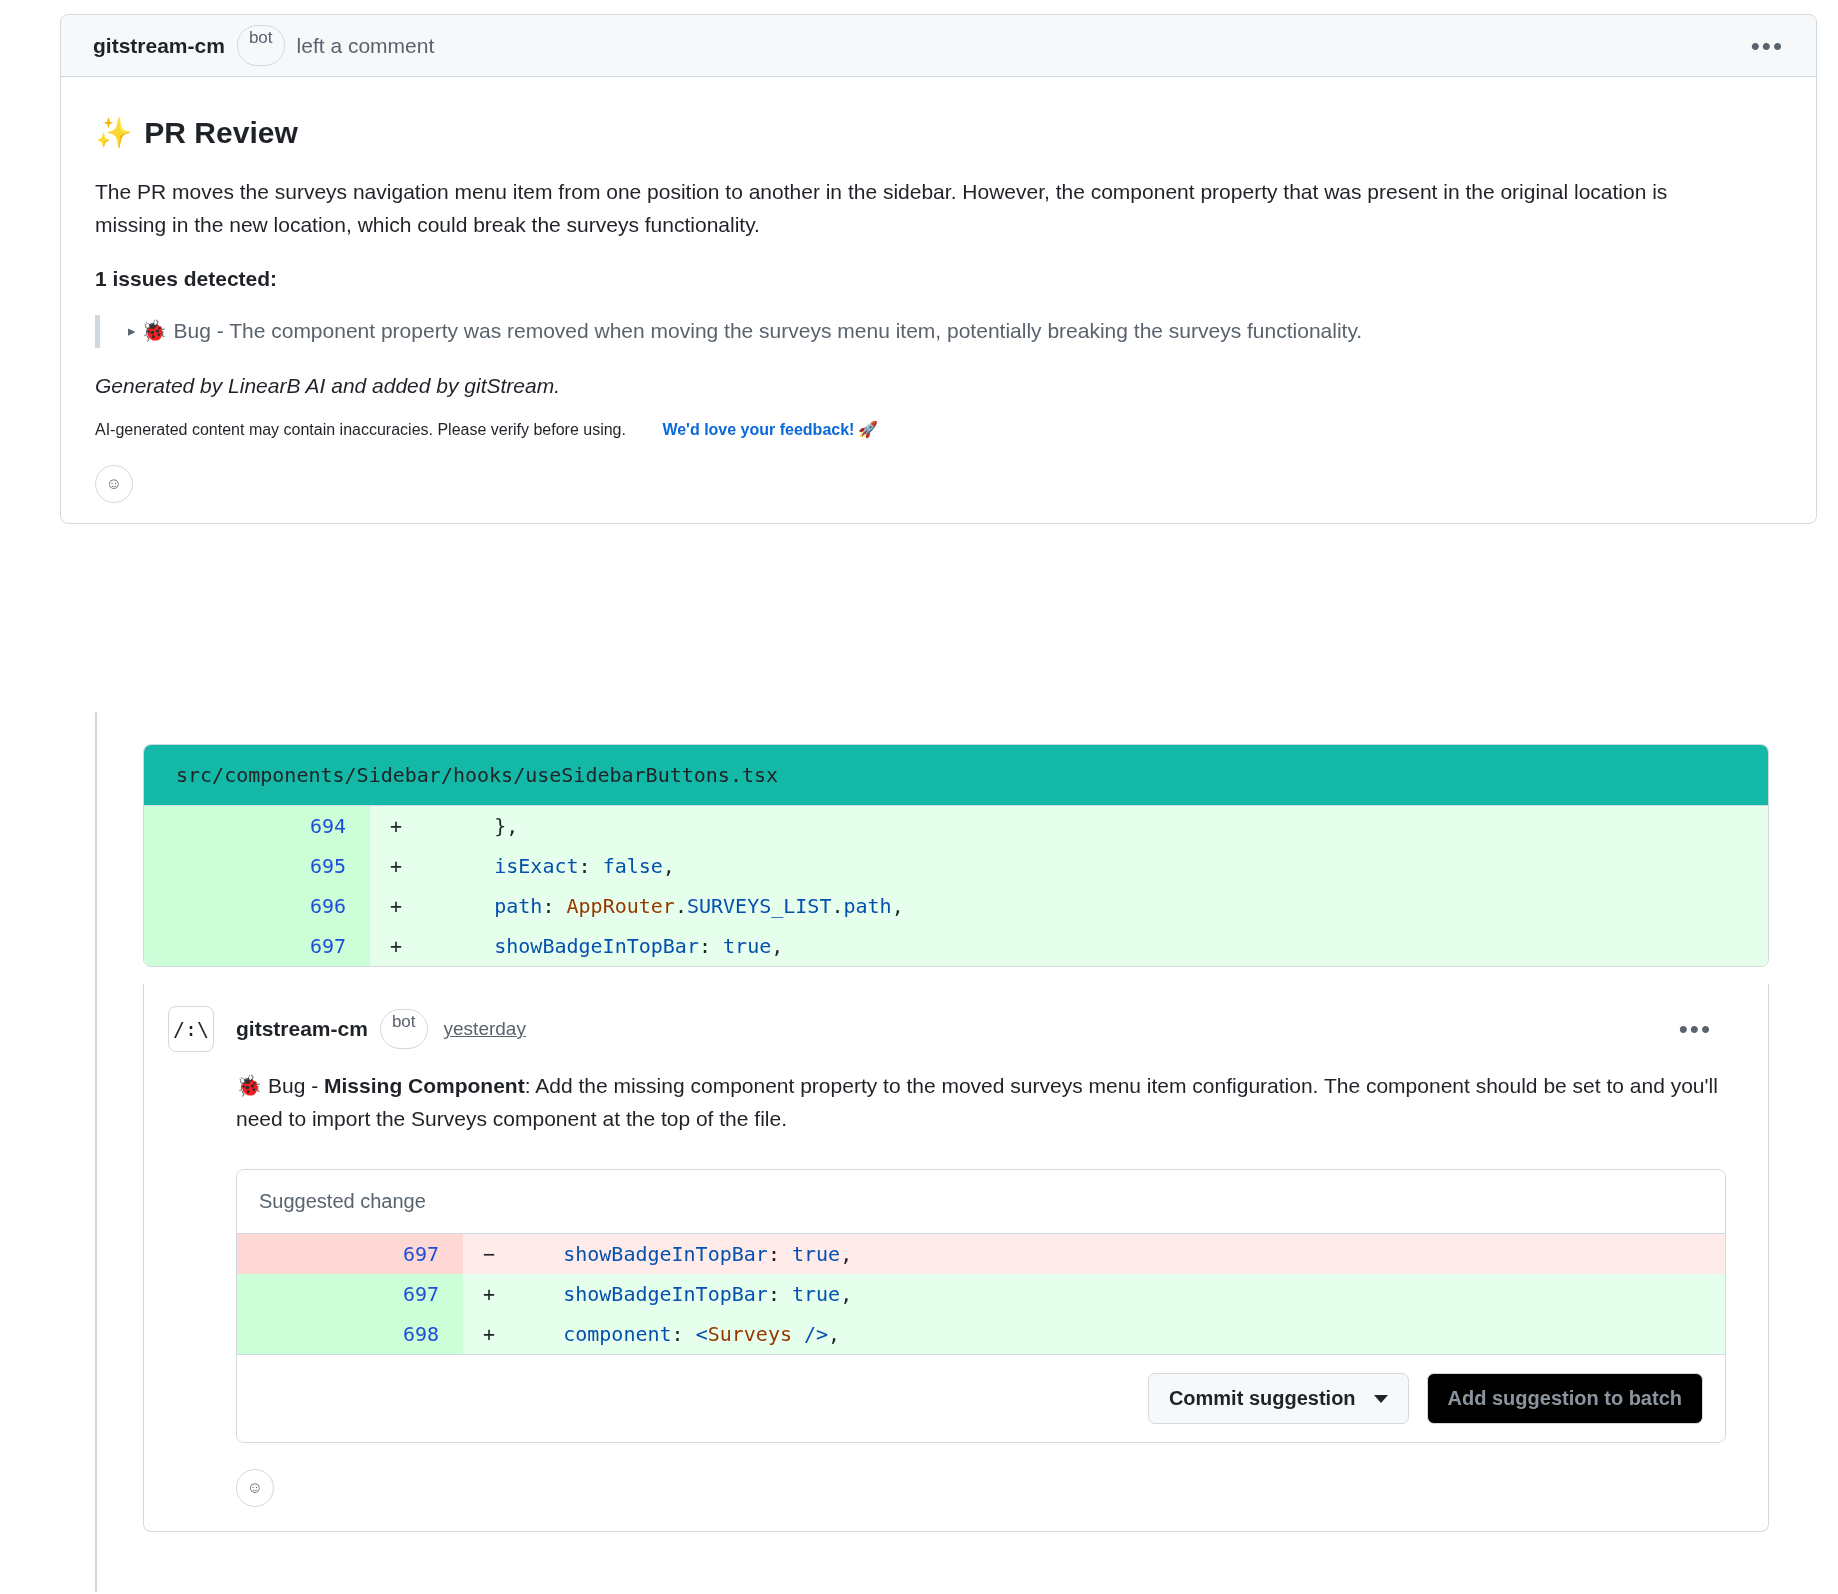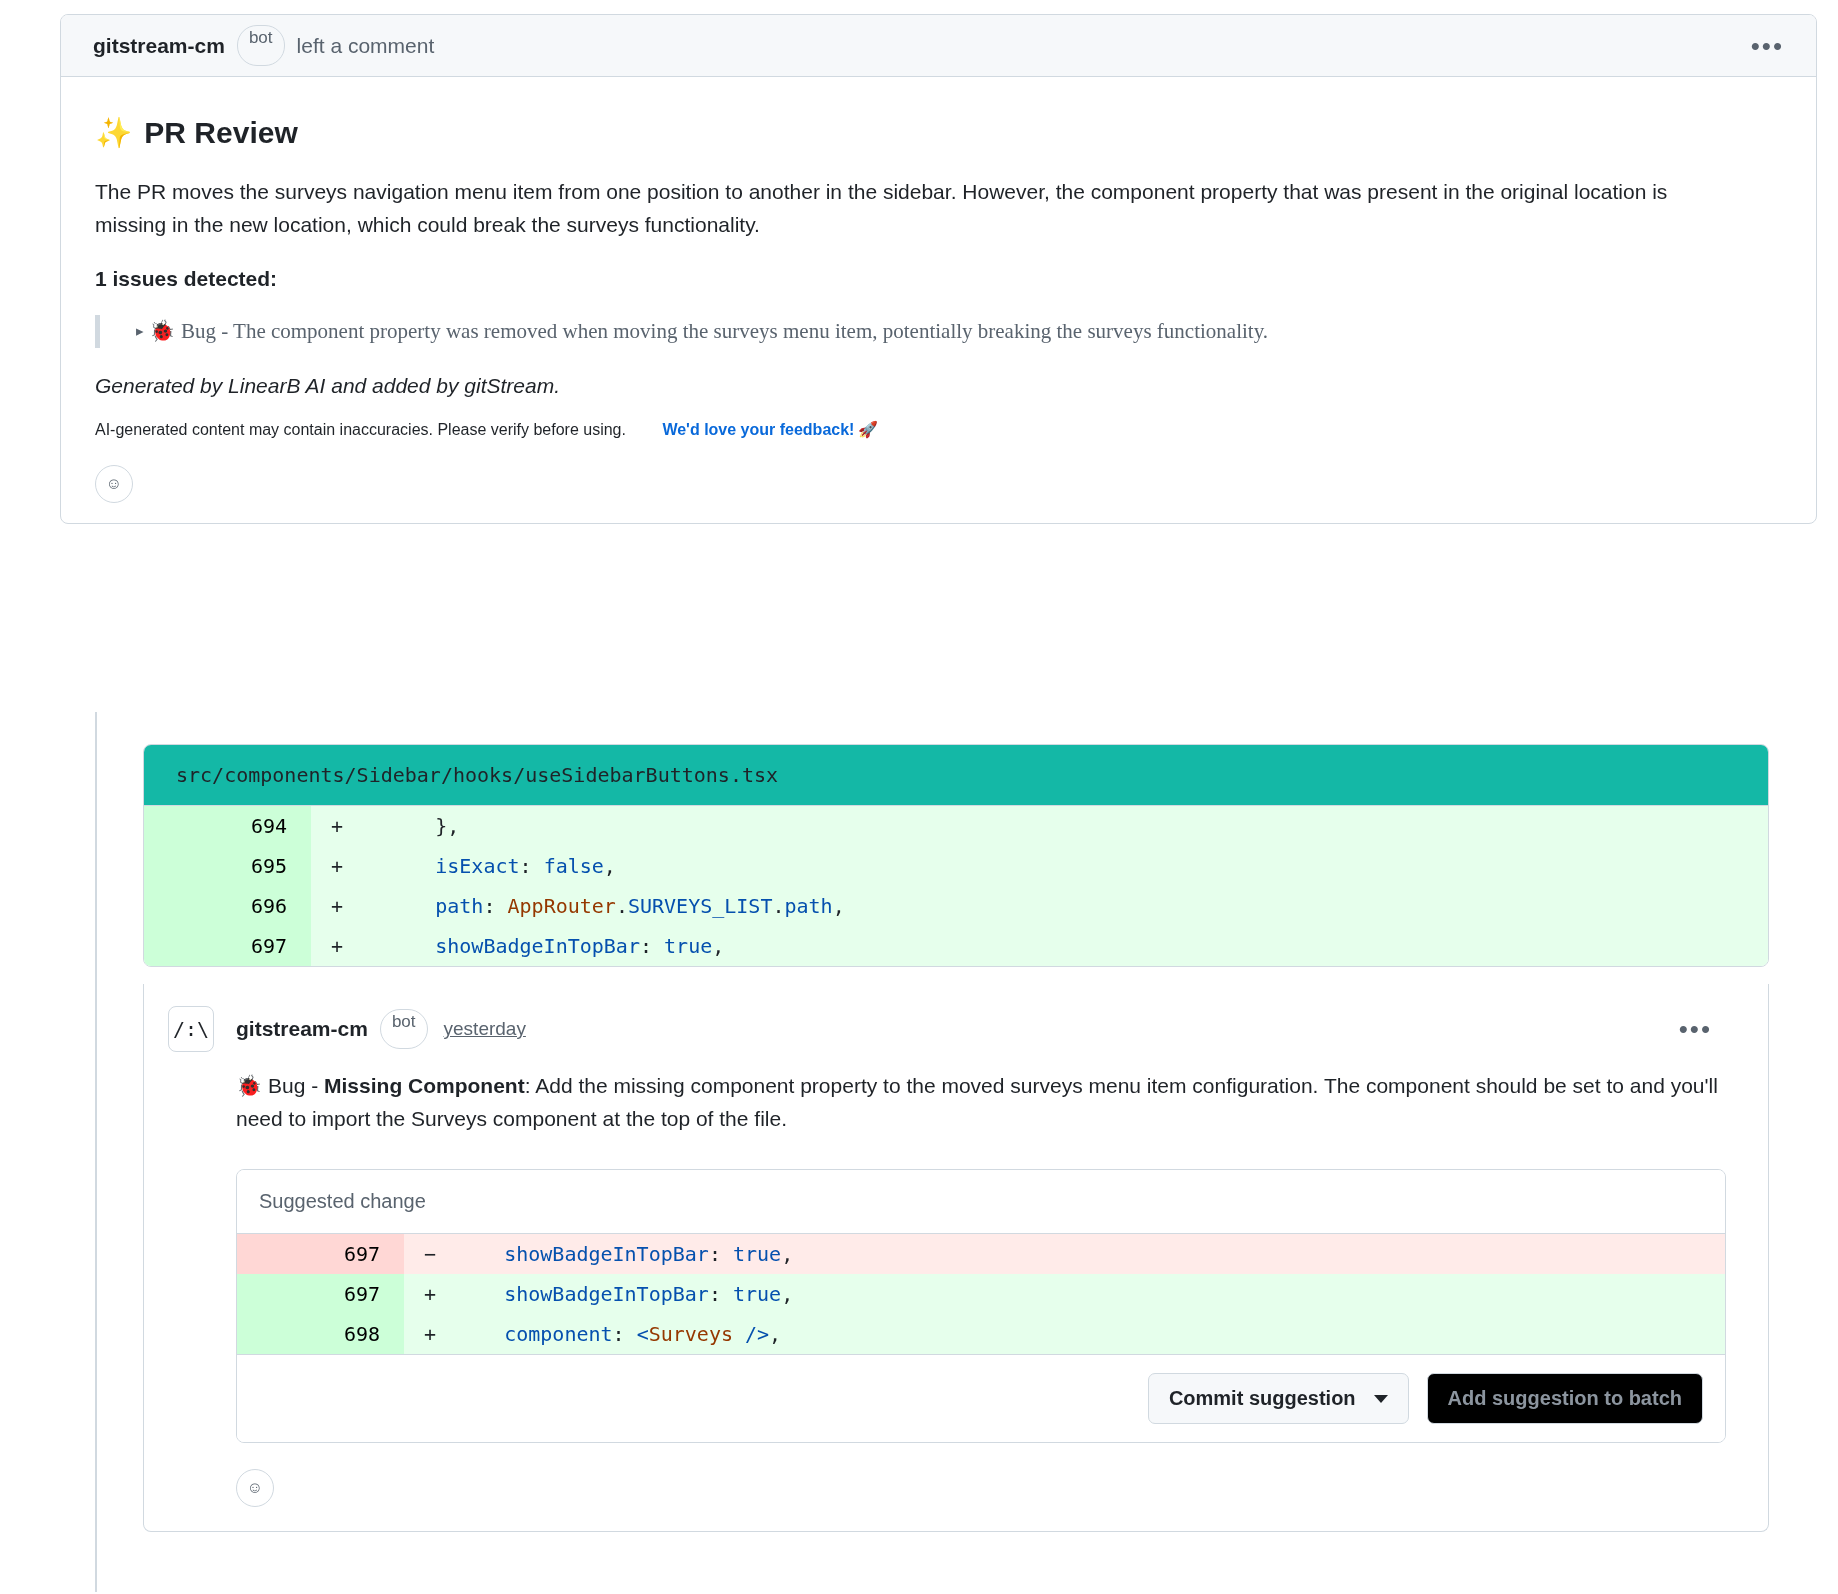--- a/index.html
+++ b/index.html
@@ -89,27 +89,26 @@
     margin: 0 0 26px 0;
     max-width: 1640px;
   }
   .issues-title {
     font-size: 21px;
     font-weight: bold;
     margin: 0 0 24px 0;
   }
   .quote {
     border-left: 5px solid #d1d9e0;
-    padding: 0 0 0 36px;
+    padding: 0 0 0 28px;
     margin: 8px 0 26px 0;
     color: #59636e;
     font-size: 21px;
     line-height: 1.55;
     max-width: 1620px;
-    font-family: Liberation Serif, serif;
   }
   .quote .marker {
     color: #59636e;
     font-size: 15px;
     margin-right: 6px;
     vertical-align: 2px;
   }
   .generated {
     font-style: italic;
     font-size: 21px;
@@ -171,24 +170,24 @@
   .code-line {
     display: flex;
     font-family: "DejaVu Sans Mono", monospace;
     font-size: 20px;
     line-height: 40px;
     height: 40px;
   }
   .code-line.add { background: #e6ffec; }
   .code-line.del { background: #ffebe9; }
   .ln {
-    width: 167px;
+    width: 226px;
     text-align: right;
     padding-right: 24px;
-    color: #000000;
+    color: #1d4ed8;
     user-select: none;
     flex: none;
   }
   .code-line.add .ln { background: #ccffd8; }
   .code-line.del .ln { background: #ffd7d5; }
   .sign {
     width: 52px;
     flex: none;
     padding-left: 20px;
     color: #1f2328;

